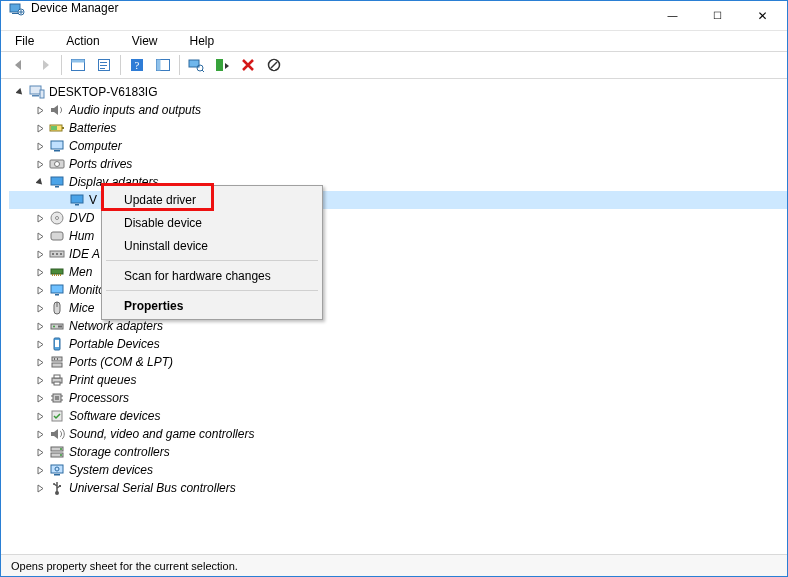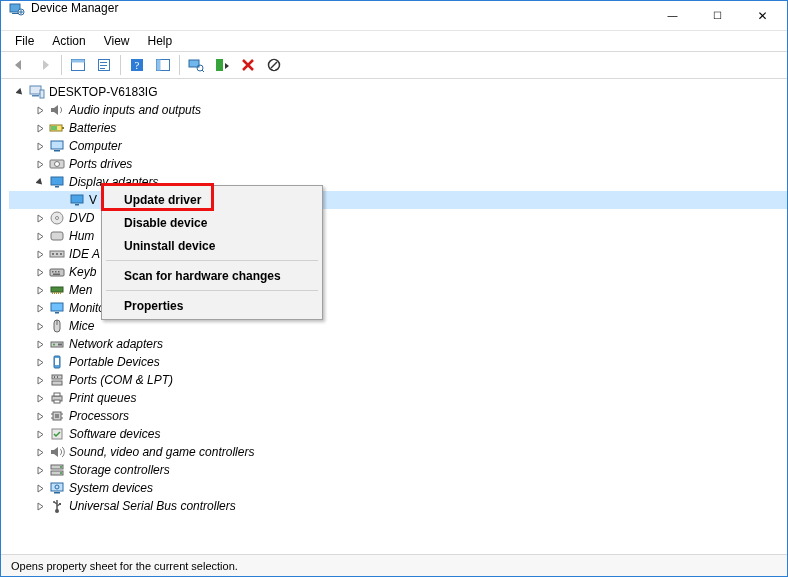--- a/index.html
+++ b/index.html
@@ -34,21 +34,21 @@
     display:flex; align-items:center; justify-content:center;
     font-family: "Segoe UI Symbol", sans-serif;
     font-size:10px;
   }
   .win-btn.close { font-size:12px; }
   .menubar {
     height:20px;
     display:flex;
     align-items:center;
     padding: 0 6px;
-    gap: 2px;
+    gap: 16px;
     background:#fff;
   }
   .menubar .menu-item {
     padding: 1px 8px;
     font-size:12px;
   }
   .toolbar {
     height:28px;
     display:flex;
     align-items:center;
@@ -124,21 +124,20 @@
     box-shadow: 2px 2px 3px rgba(0,0,0,0.25);
     padding: 2px;
     z-index:10;
   }
   .ctx-item {
     height:23px;
     display:flex;
     align-items:center;
     padding: 0 20px;
     font-size:12px;
-    font-weight:bold;
   }
   .ctx-item.bold { font-weight:600; }
   .ctx-sep {
     height:1px;
     background:#d0d0d0;
     margin:3px 2px;
   }
   .ctx-highlight-box {
     position:absolute;
     border:3px solid #e11;
@@ -395,37 +394,20 @@
           <span class="label">IDE A</span>
         </div>
         <div class="tree-row indent-1">
           <span class="expander">
             <svg width="9" height="9" viewBox="0 0 9 9">
               <path d="M2 1 L7 4.5 L2 8 Z" fill="none" stroke="#6b6b6b"></path>
             </svg>
           </span>
           <span class="node-icon">
             <svg width="16" height="16" viewBox="0 0 16 16">
-              <rect x="1" y="5" width="14" height="7" rx="1" fill="#c7c7c7" stroke="#666"></rect>
-              <rect x="3" y="7" width="1.5" height="1.5" fill="#666"></rect>
-              <rect x="6" y="7" width="1.5" height="1.5" fill="#666"></rect>
-              <rect x="9" y="7" width="1.5" height="1.5" fill="#666"></rect>
-              <rect x="4" y="9.5" width="7" height="1.5" fill="#666"></rect>
-            </svg>
-          </span>
-          <span class="label">Keyb</span>
-        </div>
-        <div class="tree-row indent-1">
-          <span class="expander">
-            <svg width="9" height="9" viewBox="0 0 9 9">
-              <path d="M2 1 L7 4.5 L2 8 Z" fill="none" stroke="#6b6b6b"></path>
-            </svg>
-          </span>
-          <span class="node-icon">
-            <svg width="16" height="16" viewBox="0 0 16 16">
               <rect x="2" y="5" width="12" height="5" fill="#4b8b3b" stroke="#2d5a24"></rect>
               <rect x="3" y="10" width="1" height="2" fill="#aa8a30"></rect>
               <rect x="5" y="10" width="1" height="2" fill="#aa8a30"></rect>
               <rect x="7" y="10" width="1" height="2" fill="#aa8a30"></rect>
               <rect x="9" y="10" width="1" height="2" fill="#aa8a30"></rect>
               <rect x="11" y="10" width="1" height="2" fill="#aa8a30"></rect>
             </svg>
           </span>
           <span class="label">Men</span>
         </div>

